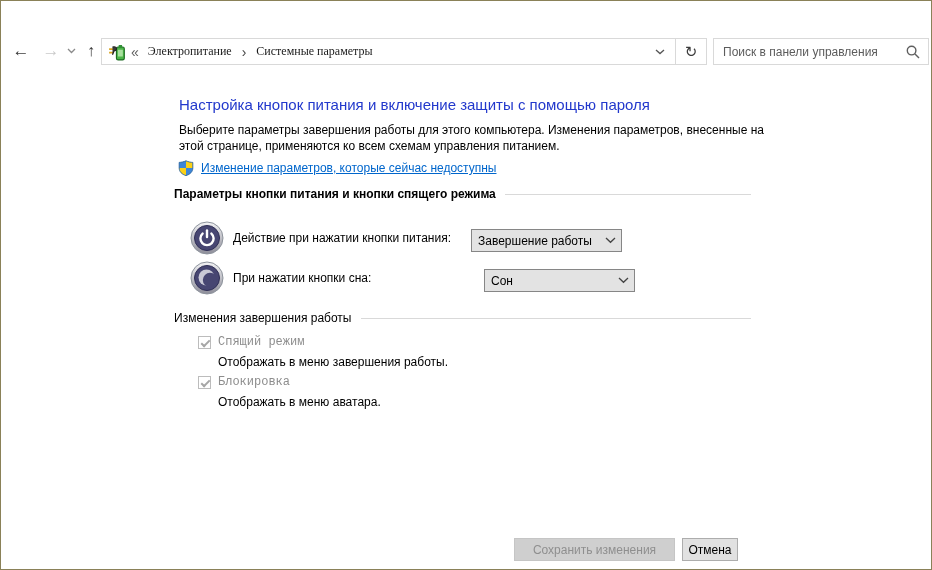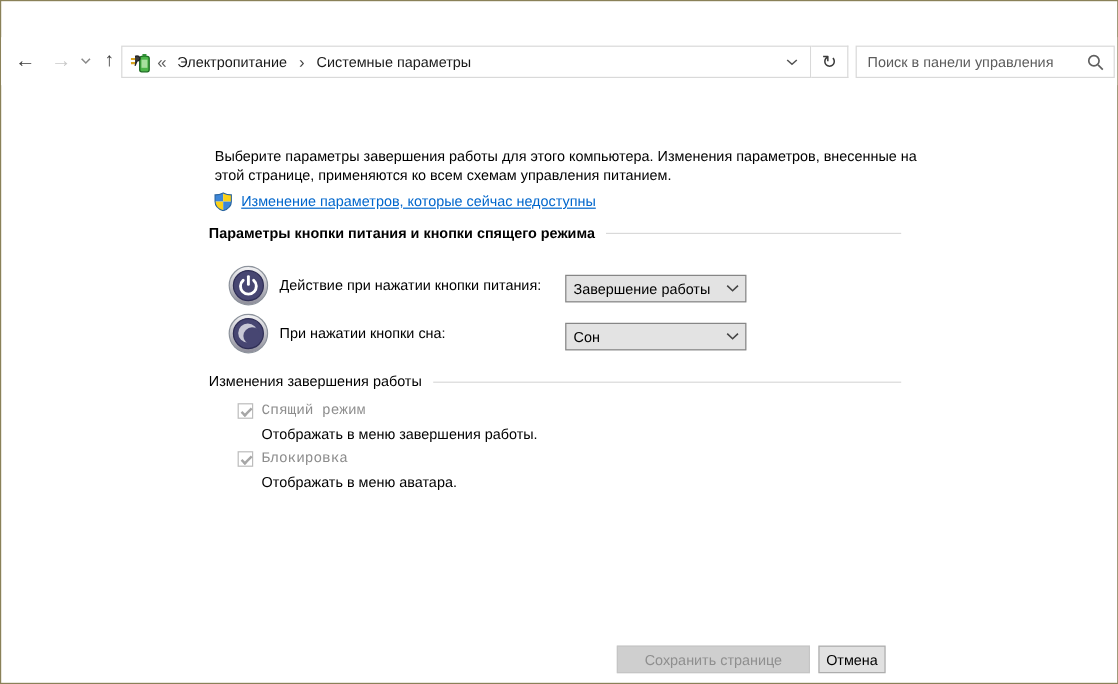--- a/index.html
+++ b/index.html
@@ -28,21 +28,21 @@
   .nav-arrow { position:absolute; top:0; height:40px; display:flex; align-items:center;
     justify-content:center; font-size:17px; }
   .nav-back { left:6px; width:28px; color:#3b3b3b; }
   .nav-fwd { left:36px; width:28px; color:#c9c9c9; }
   .nav-hist { left:62px; width:16px; }
   .nav-up { left:78px; width:24px; color:#3b3b3b; font-size:16px; }
   .addressbar { position:absolute; left:100px; top:7px; width:575px; height:27px;
     border:1px solid #d9d9d9; background:#fff; display:flex; align-items:center; }
   .addr-icon { width:18px; height:18px; margin:0 5px 0 6px; flex:0 0 auto; }
   .addr-chevrons { color:#5f5f5f; font-size:14px; margin-right:7px; }
-  .crumb { color:#1a1a1a; padding:0 2px; white-space:nowrap; }
+  .crumb { color:#1a1a1a; padding:0 2px; white-space:nowrap;font-family:Liberation Serif, serif; }
   .crumb-sep { color:#444; font-size:14px; padding:0 8px; }
   .addr-drop { margin-left:auto; width:30px; height:25px; display:flex; align-items:center;
     justify-content:center; }
   .refresh-box { position:absolute; left:675px; top:7px; width:31px; height:27px;
     border:1px solid #d9d9d9; border-left:none; display:flex; align-items:center;
     justify-content:center; color:#3b3b3b; font-size:15px; background:#fff; }
   .searchbox { position:absolute; left:712px; top:7px; width:216px; height:27px;
     border:1px solid #d9d9d9; background:#fff; display:flex; align-items:center; }
   .searchbox input { flex:1; border:none; outline:none; font:12px "Liberation Sans",sans-serif;
     color:#333; padding:0 4px 0 9px; min-width:0; background:transparent; }
@@ -64,21 +64,21 @@
 
   .opt-icon { position:absolute; left:189px; width:34px; height:34px; }
   .opt-icon-1 { top:220px; }
   .opt-icon-2 { top:260px; }
   .opt-label { position:absolute; left:232px; white-space:nowrap; }
   .opt-label-1 { top:230px; }
   .opt-label-2 { top:270px; }
   .combo { position:absolute; left:470px; width:151px; height:23px; background:#e3e3e3;
     border:1px solid #868686; display:flex; align-items:center; cursor:default; }
   .combo-1 { top:228px; }
-  .combo-2 { top:268px; }
+  .combo-2 { top:268px;margin-left:13px; }
   .combo-value { flex:1; padding-left:6px; white-space:nowrap; overflow:hidden; }
   .combo-arrow { width:22px; display:flex; align-items:center; justify-content:center; }
 
   .checkrow { position:absolute; left:197px; display:flex; align-items:center; }
   .checkrow-1 { top:334px; }
   .checkrow-2 { top:374px; }
   .checkbox { width:13px; height:13px; border:1px solid #bcbcbc; background:#fff;
     margin-right:7px; position:relative; flex:0 0 auto; }
   .checkbox::after { content:""; position:absolute; left:2px; top:3px; width:7px; height:3px;
     border-left:2px solid #a6a6a6; border-bottom:2px solid #a6a6a6; transform:rotate(-45deg); }
@@ -151,20 +151,21 @@
 
     <div class="searchbox">
       <input type="text" placeholder="Поиск в панели управления" style="">
       <svg class="search-icon" width="14" height="14" viewBox="0 0 14 14">
         <circle cx="5.6" cy="5.6" r="4.3" fill="none" stroke="#5f5f5f" stroke-width="1.4"></circle>
         <line x1="9" y1="9" x2="13" y2="13" stroke="#5f5f5f" stroke-width="1.4"></line>
       </svg>
     </div>
   </div>
 
+  <div class="page-title">Настройка кнопок питания и включение защиты с помощью пароля</div>
   <div class="intro">Выберите параметры завершения работы для этого компьютера. Изменения параметров, внесенные на этой странице, применяются ко всем схемам управления питанием.</div>
 
   <div class="admin-link-row">
     <svg class="shield" viewBox="0 0 16 16">
       <g clip-path="url(#shieldClip)">
         <rect x="0" y="0" width="8" height="8" fill="#3d86d8"></rect>
         <rect x="8" y="0" width="8" height="8" fill="#fcd116"></rect>
         <rect x="0" y="8" width="8" height="8" fill="#fcd116"></rect>
         <rect x="8" y="8" width="8" height="8" fill="#3d86d8"></rect>
       </g>
@@ -218,16 +219,16 @@
     <span class="check-label">Спящий режим</span>
   </div>
   <div class="check-desc check-desc-1">Отображать в меню завершения работы.</div>
 
   <div class="checkrow checkrow-2">
     <span class="checkbox"></span>
     <span class="check-label">Блокировка</span>
   </div>
   <div class="check-desc check-desc-2">Отображать в меню аватара.</div>
 
-  <div class="btn btn-save">Сохранить странице</div>
+  <div class="btn btn-save">Сохранить изменения</div>
   <div class="btn btn-cancel">Отмена</div>
 
 </div>
 
 </body></html>

